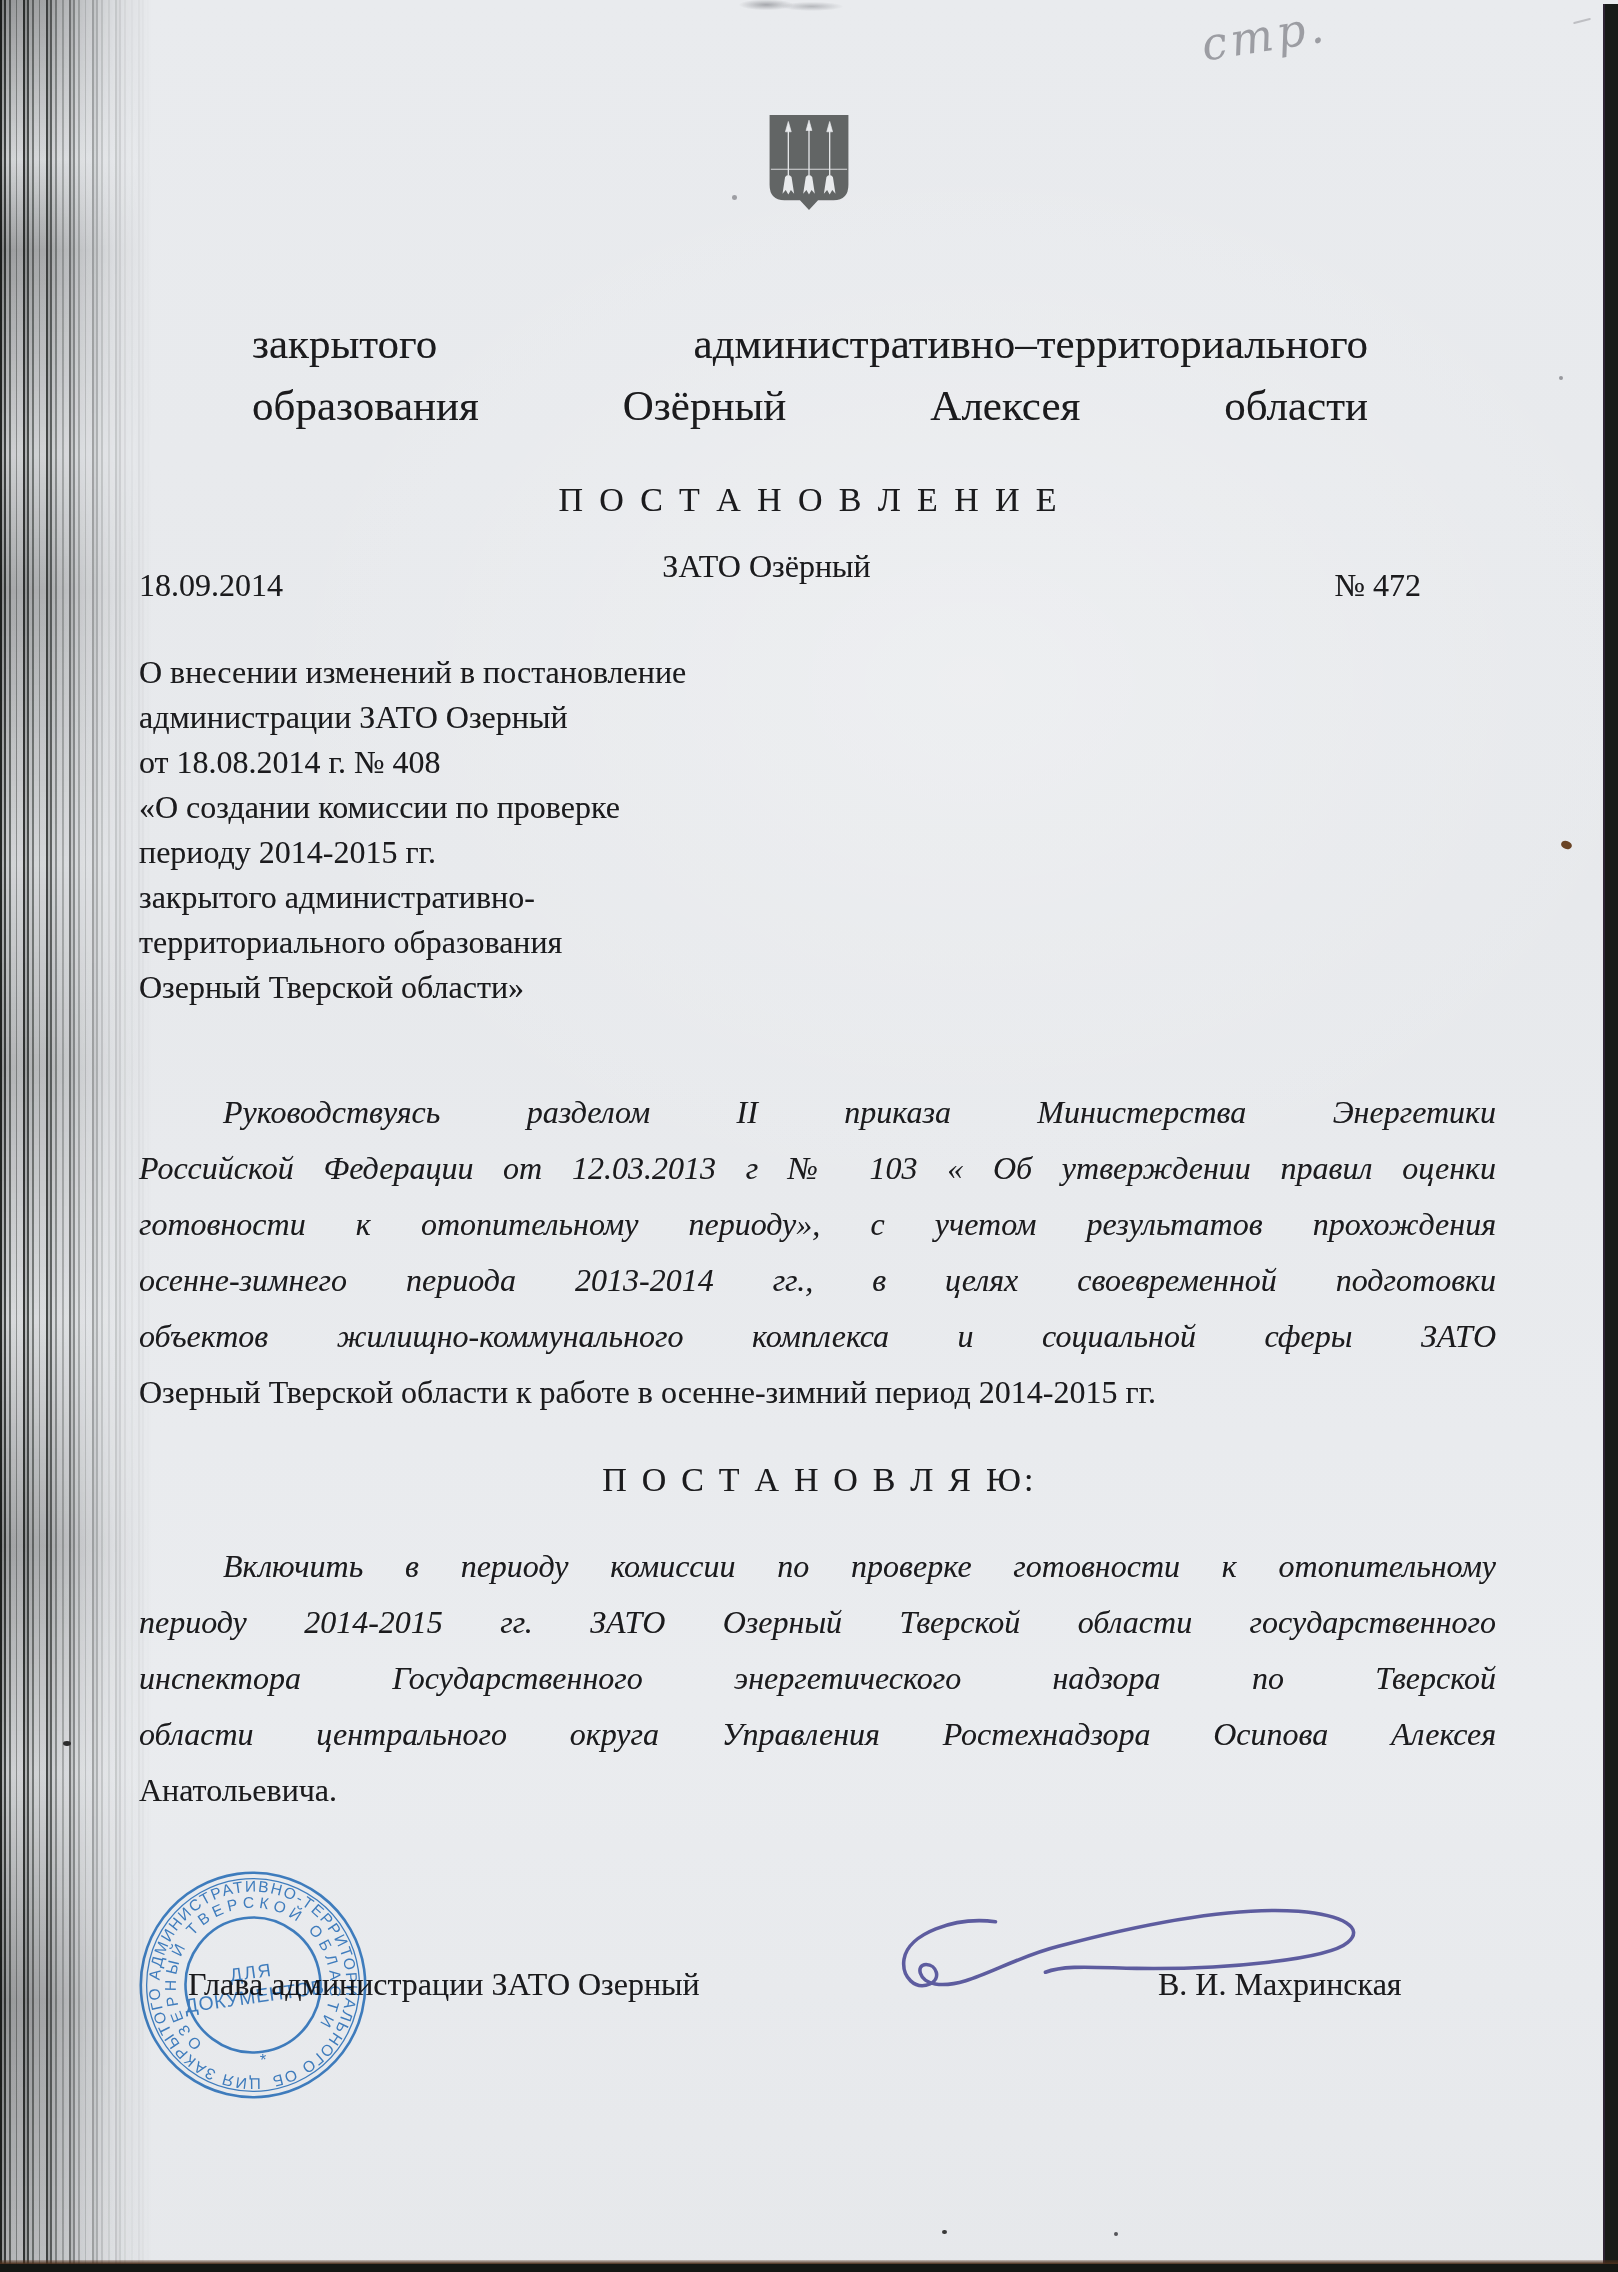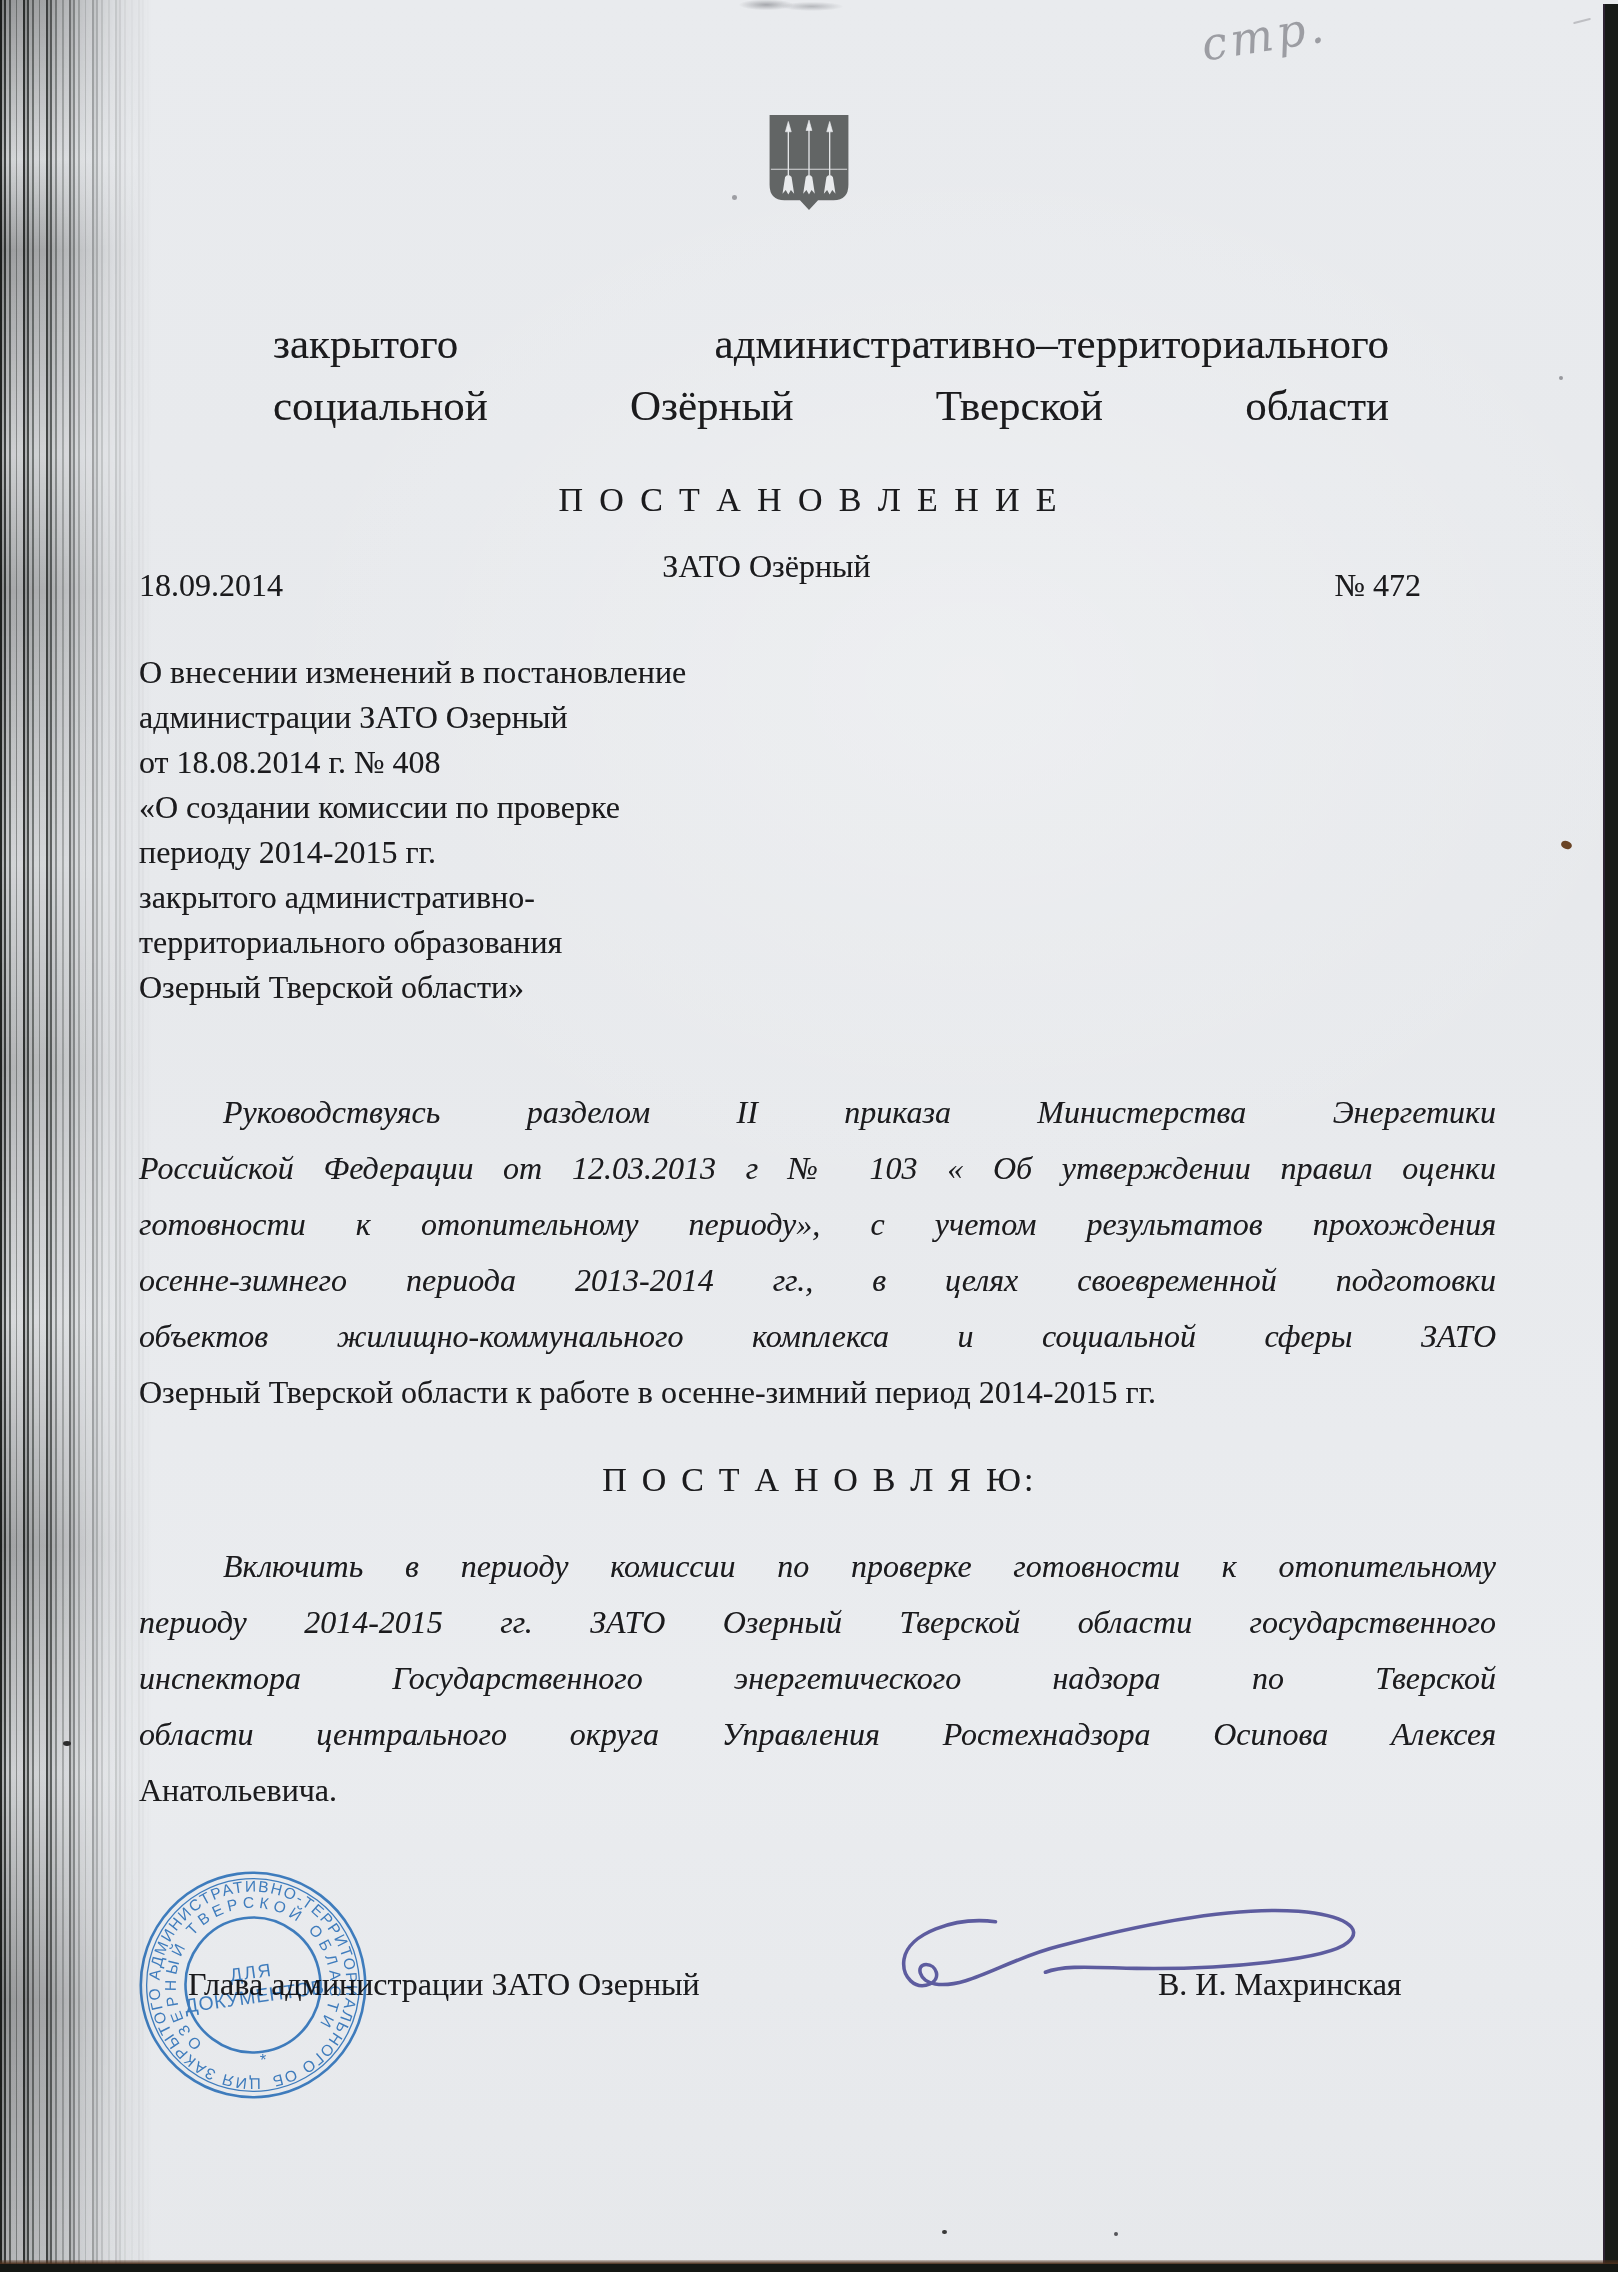--- a/index.html
+++ b/index.html
@@ -64,21 +64,21 @@
     font-size:45px;color:#8f9096;letter-spacing:3.9px;
     transform:rotate(-9deg);opacity:.85;
   }
 
   
   .emblem{position:absolute;left:767px;top:112px;width:84px;height:101px;opacity:.95;}
 
   
   .doc-text{position:absolute;text-shadow:0 0 0.6px rgba(25,25,35,.35);}
   .t1{left:0;width:100%;top:257px;text-align:center;font-size:43px;letter-spacing:1.3px;}
-  .tjust{left:252px;width:1116px;font-size:43px;text-align:justify;-moz-text-align-last:justify;text-align-last:justify;margin-left:21px;}
+  .tjust{left:252px;width:1116px;font-size:43px;text-align:justify;-moz-text-align-last:justify;text-align-last:justify;}
   .t2{top:319px;}
   .t3{top:381px;}
   .doctype{left:0;width:100%;top:481px;text-align:center;font-size:34px;letter-spacing:3.9px;}
 
   .meta-date{left:139px;top:567px;font-size:32px;}
   .meta-place{left:calc(50% - 43px);top:548px;transform:translateX(-50%);font-size:32px;}
   .meta-number{right:198px;top:567px;font-size:32px;}
 
   .subject{left:139px;top:650px;width:726px;font-size:32px;line-height:45px;}
 
@@ -126,21 +126,21 @@
       </g>
       <g>
         <polygon points="97,14 92.5,30 101.5,30"></polygon>
         <rect x="96" y="29" width="2" height="68" stroke="none"></rect>
         <path d="M88,126 L92,100 Q97,94 102,100 L106,126 L101,120 L97,127 L93,120 Z" stroke="none"></path>
       </g>
     </g>
   </svg>
 
   <div class="doc-text tjust t2">закрытого административно–территориального</div>
-  <div class="doc-text tjust t3">социальной Озёрный Тверской области</div>
+  <div class="doc-text tjust t3">образования Озёрный Алексея области</div>
   <div class="doc-text doctype">П О С Т А Н О В Л Е Н И Е</div>
 
   <div class="doc-text meta-date">18.09.2014</div>
   <div class="doc-text meta-place">ЗАТО Озёрный</div>
   <div class="doc-text meta-number">№ 472</div>
 
   <div class="doc-text subject">
     <div>О внесении изменений в постановление</div>
     <div>администрации ЗАТО Озерный</div>
     <div>от 18.08.2014 г. № 408</div>

